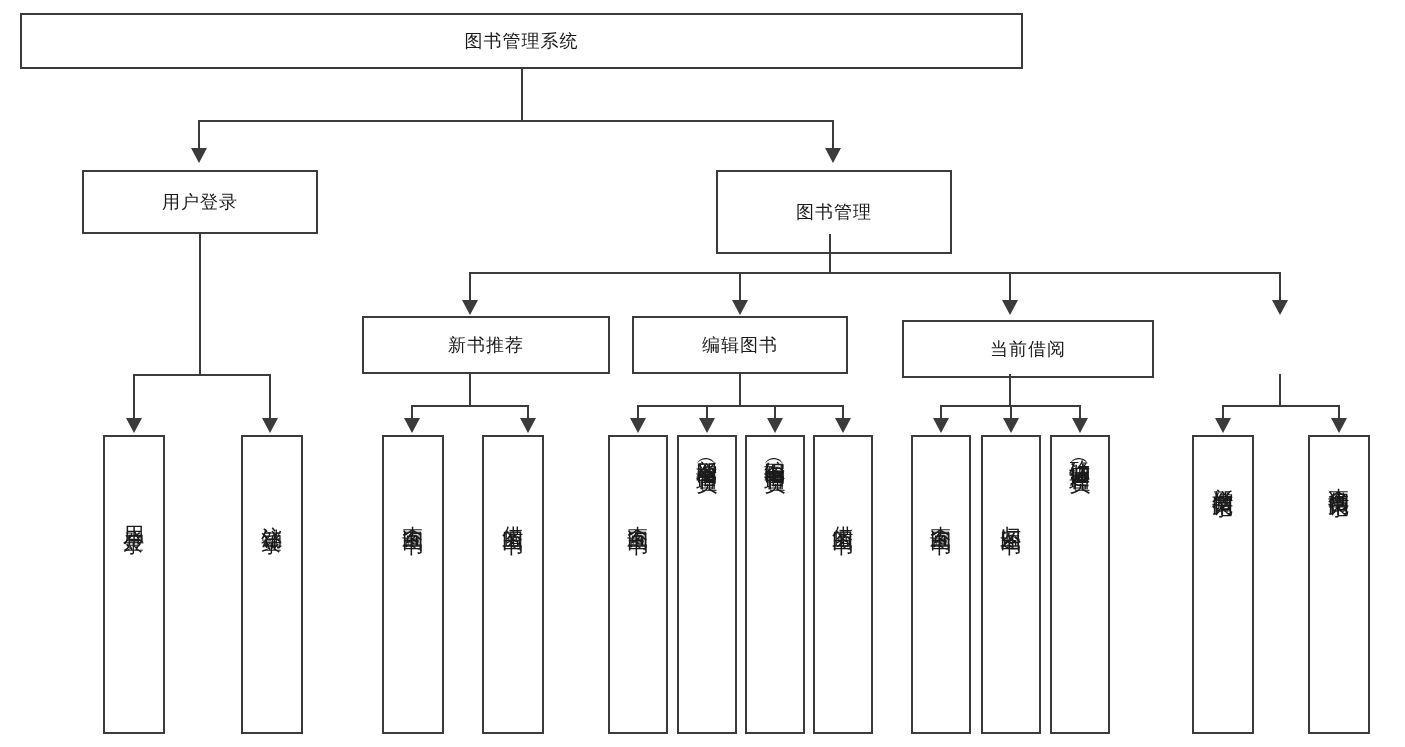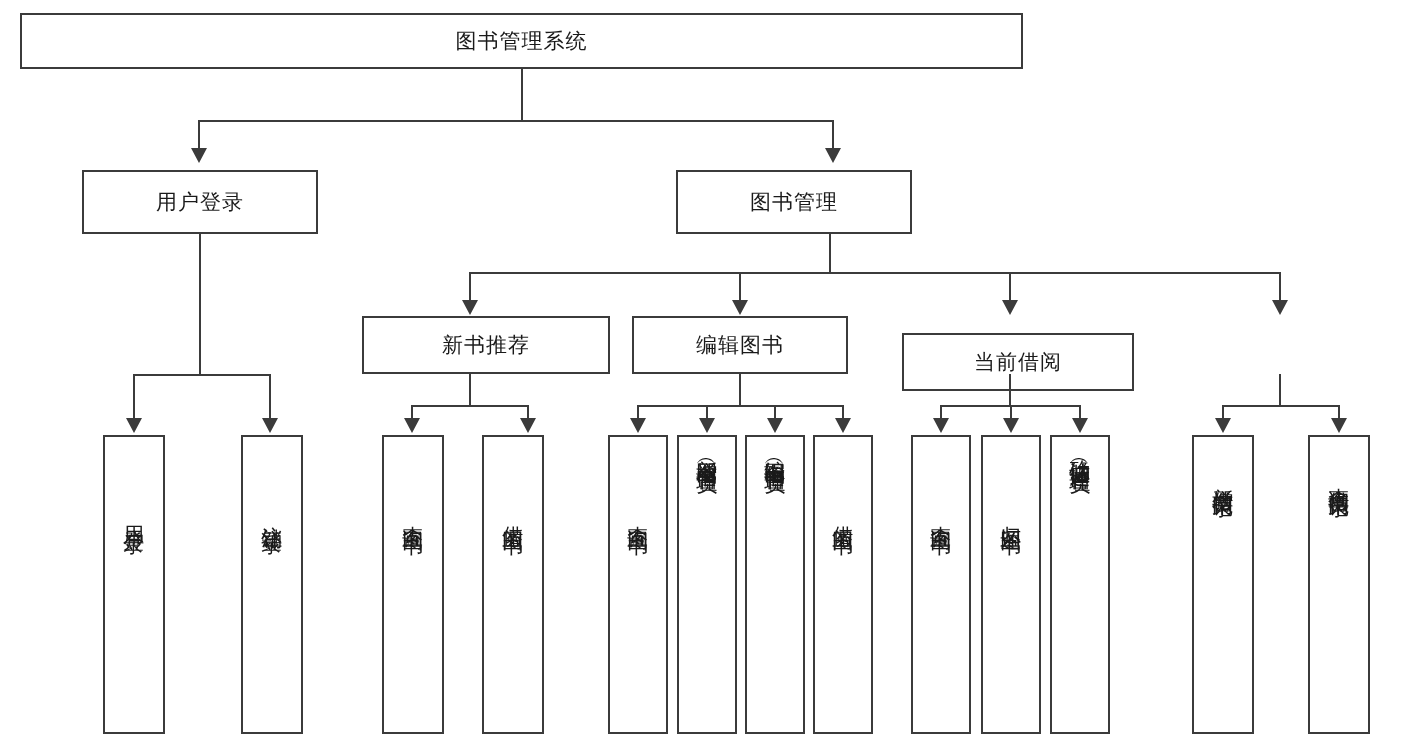--- a/index.html
+++ b/index.html
@@ -22,21 +22,21 @@
     position: absolute;
     box-sizing: border-box;
     background: #ffffff;
     border: 2px solid #3b3b3b;
     display: flex;
     align-items: center;
     justify-content: center;
     color: #1a1a1a;
   }
   .node.horiz {
-    font-size: 21px;
+    font-size: 18px;
     letter-spacing: 1px;
   }
   .node.vert {
     align-items: flex-start;
     justify-content: center;
     padding-top: 14px;
   }
   .node.vert .vtext {
     writing-mode: vertical-rl;
     text-orientation: upright;
@@ -89,21 +89,21 @@
   <div class="ln v" style="left:198px; top:120px; width:2px; height:30px;"></div>
   <div class="arrow" style="left:191px; top:148px;"></div>
 
   <div class="ln v" style="left:832px; top:120px; width:2px; height:30px;"></div>
   <div class="arrow" style="left:825px; top:148px;"></div>
 
   <div class="node horiz" style="left:82px; top:170px; width:236px; height:64px;">
     <span>用户登录</span>
   </div>
 
-  <div class="node horiz" style="left:676px; top:170px; width:236px; height:64px;">
+  <div class="node horiz" style="left:716px; top:170px; width:236px; height:84px;">
     <span>图书管理</span>
   </div>
 
   <div class="ln v" style="left:199px; top:234px; width:2px; height:141px;"></div>
   <div class="ln h" style="left:133px; top:374px; width:136px; height:2px;"></div>
   <div class="ln v" style="left:133px; top:374px; width:2px; height:46px;"></div>
   <div class="arrow" style="left:126px; top:418px;"></div>
   <div class="ln v" style="left:269px; top:374px; width:2px; height:46px;"></div>
   <div class="arrow" style="left:262px; top:418px;"></div>
 
@@ -121,21 +121,21 @@
 
   <div class="ln v" style="left:1279px; top:272px; width:2px; height:32px;"></div>
   <div class="arrow" style="left:1272px; top:300px;"></div>
 
   <div class="node horiz" style="left:362px; top:316px; width:248px; height:58px;">
     <span>新书推荐</span>
   </div>
   <div class="node horiz" style="left:632px; top:316px; width:216px; height:58px;">
     <span>编辑图书</span>
   </div>
-  <div class="node horiz" style="left:902px; top:333px; width:232px; height:58px;">
+  <div class="node horiz" style="left:902px; top:320px; width:252px; height:58px;">
     <span>当前借阅</span>
   </div>
 
   <div class="ln v" style="left:469px; top:374px; width:2px; height:32px;"></div>
   <div class="ln h" style="left:411px; top:405px; width:117px; height:2px;"></div>
   <div class="ln v" style="left:411px; top:405px; width:2px; height:15px;"></div>
   <div class="arrow" style="left:404px; top:418px;"></div>
   <div class="ln v" style="left:527px; top:405px; width:2px; height:15px;"></div>
   <div class="arrow" style="left:520px; top:418px;"></div>
 

